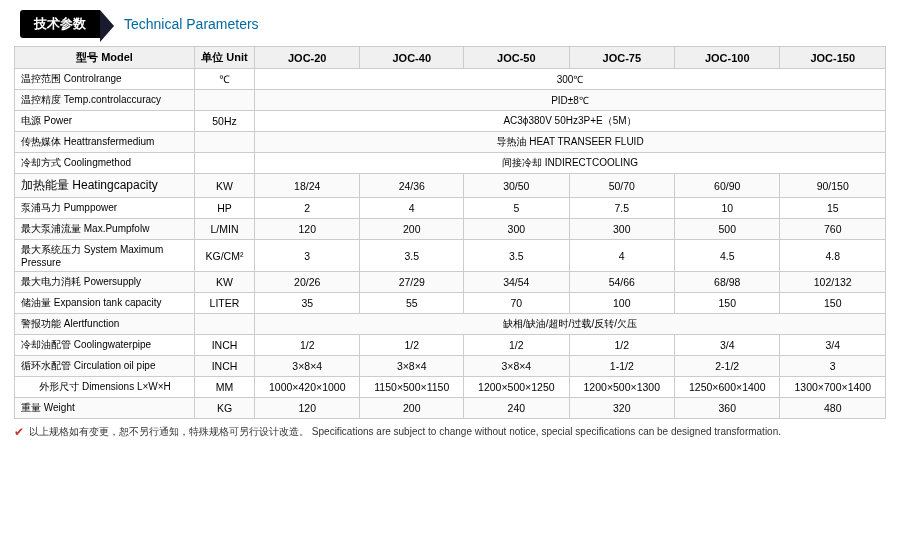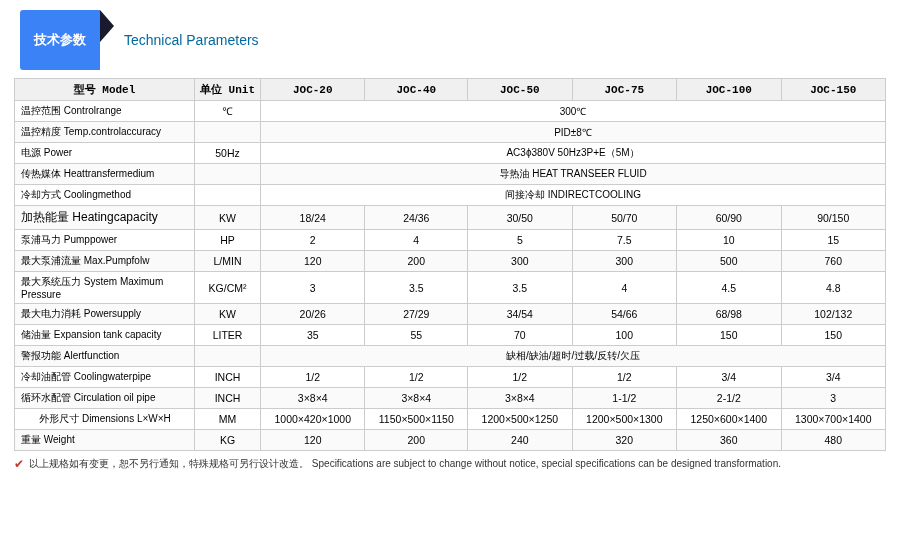--- a/index.html
+++ b/index.html
@@ -12,23 +12,23 @@
       overflow: hidden;
     }
 
     .header {
       display: flex;
       align-items: center;
       padding: 10px 20px 8px 20px;
     }
 
     .header-badge {
-      background: #3b82f6;
+      background: #000000;
       color: #fff;
-      padding: 21px 14px;
+      padding: 5px 14px;
       font-size: 13px;
       font-weight: bold;
       border-radius: 3px 0 0 3px;
       position: relative;
     }
 
     .header-badge::after {
       content: '';
       position: absolute;
       right: -14px;
@@ -61,21 +61,20 @@
       border: 1px solid #ccc;
       padding: 3px 5px;
       text-align: center;
       white-space: nowrap;
     }
 
     thead th {
       background: #f0f0f0;
       font-weight: bold;
       font-size: 11px;
-      font-family: Liberation Mono, monospace;
     }
 
     tbody tr:nth-child(even) {
       background: #fafafa;
     }
 
     tbody tr:nth-child(odd) {
       background: #fff;
     }
 

